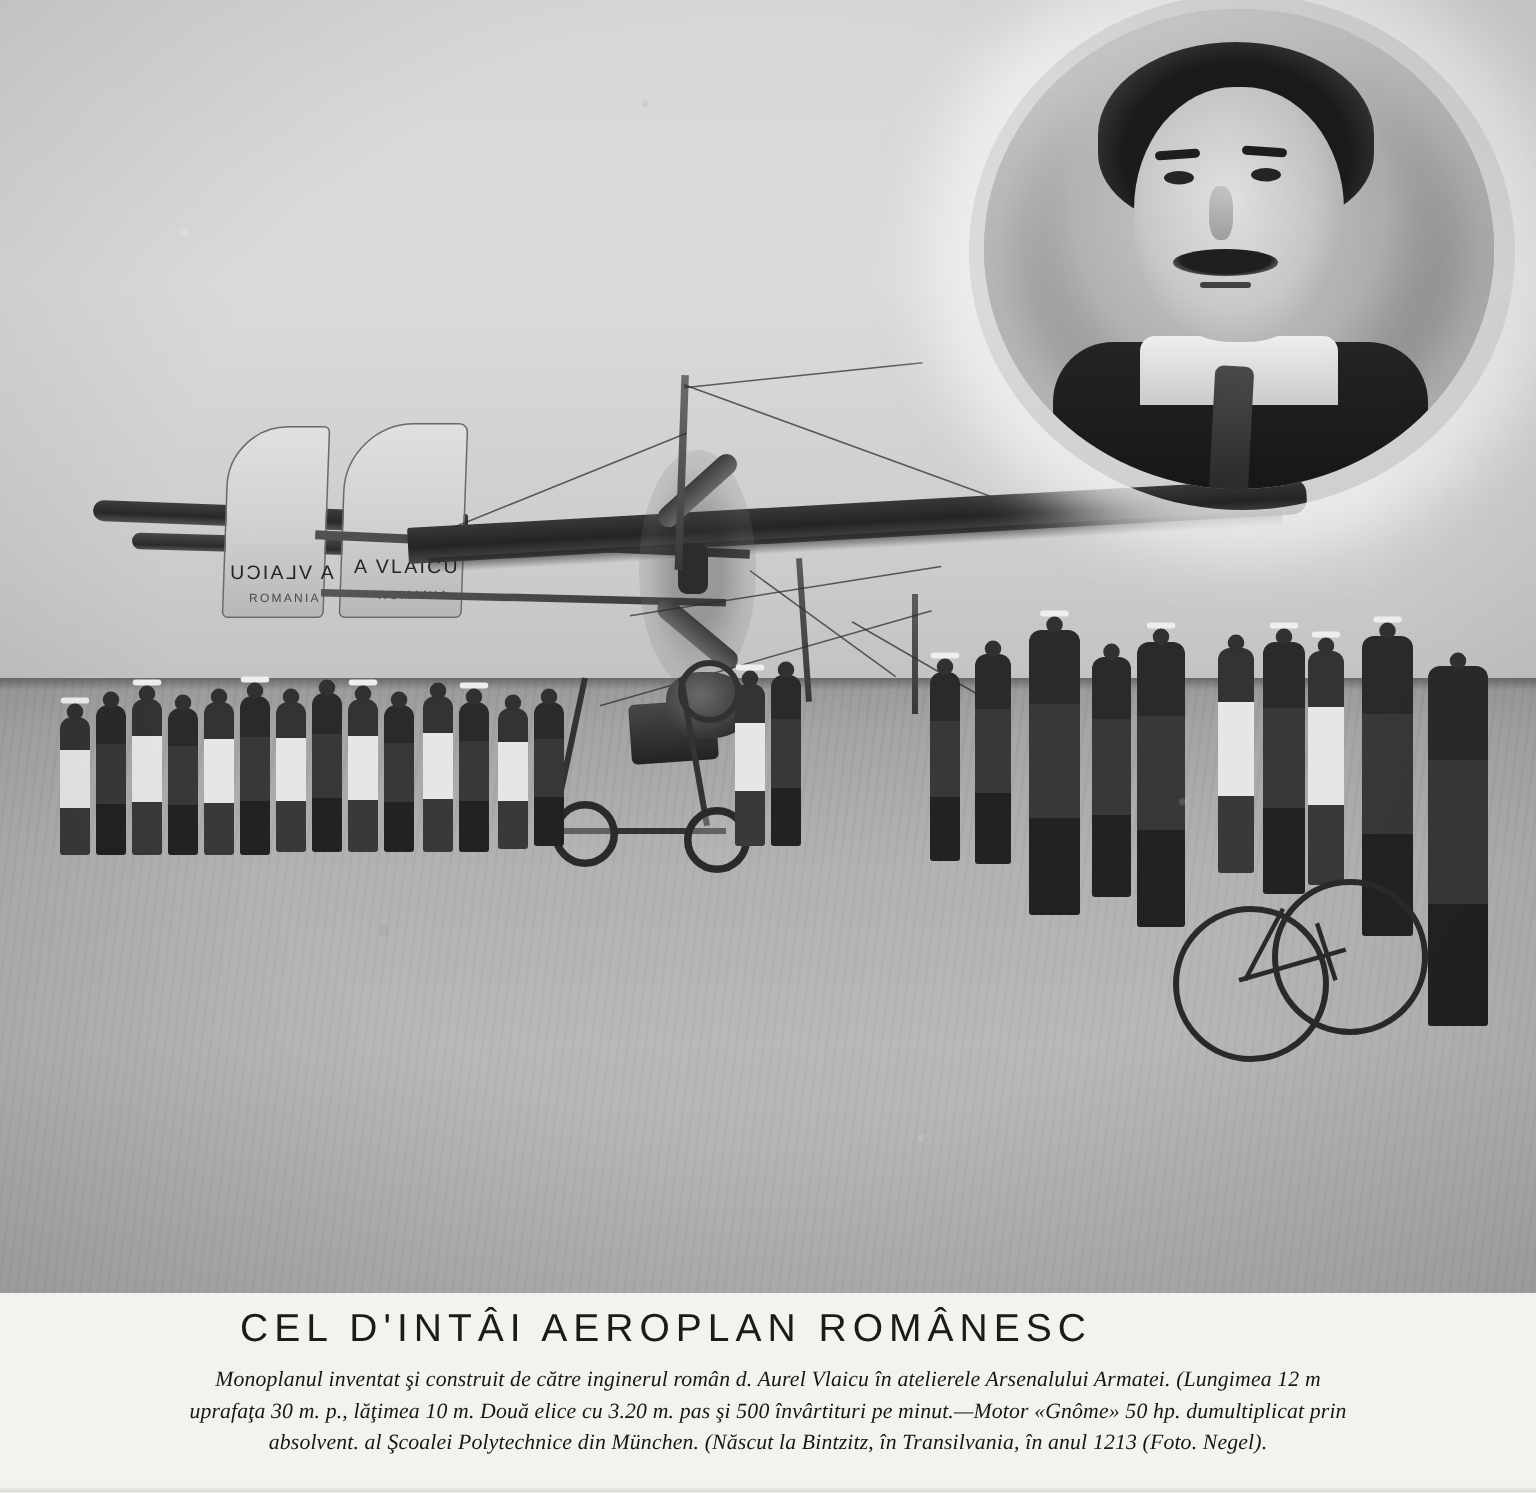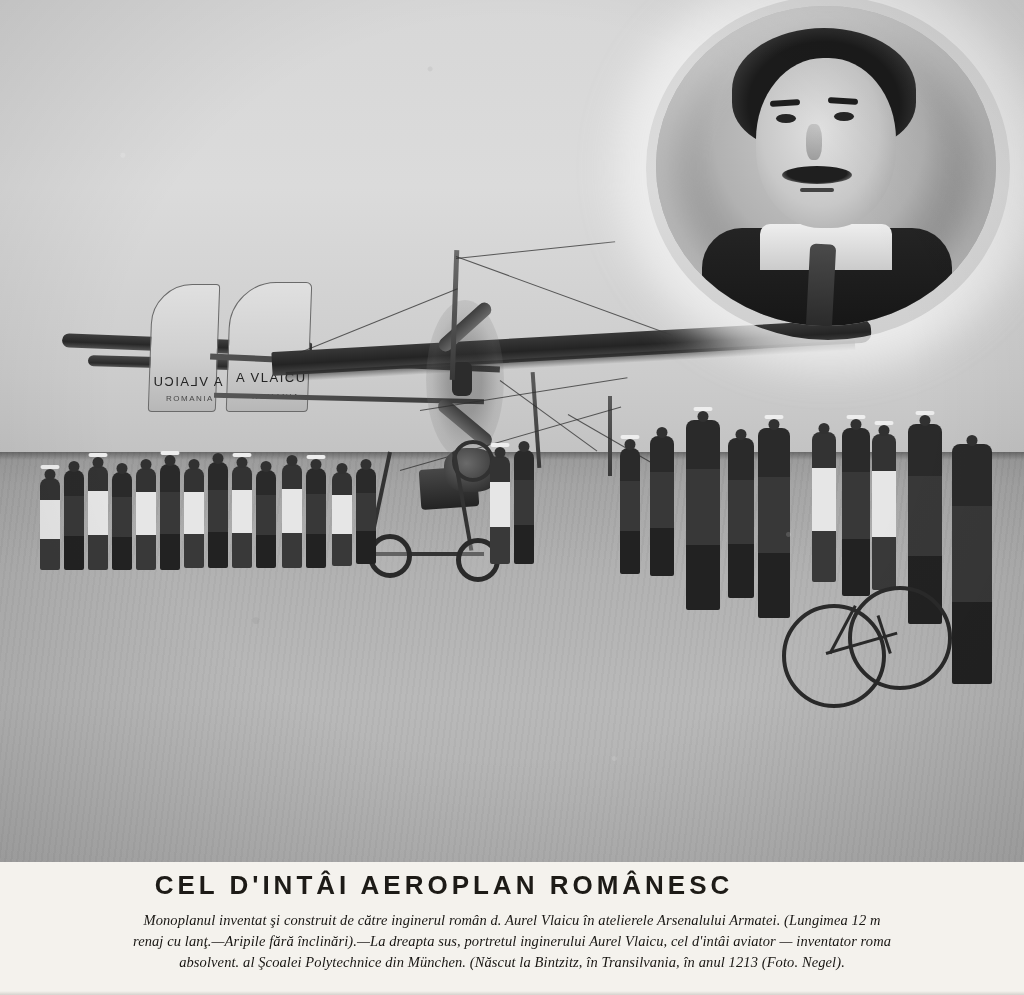--- a/index.html
+++ b/index.html
@@ -369,21 +369,21 @@
     position: absolute;
     left: 0; top: 862px;
     width: 1024px; height: 133px;
     background: #f4f2ed;
   }
   .headline {
     position: absolute;
     left: 0; top: 8px; width: 888px;
     text-align: center;
     font-family: "Liberation Sans", sans-serif;
-    font-weight: bold;
+    font-weight: normal;
     font-size: 26px;
     letter-spacing: 4px;
     color: #1d1b17;
   }
   .caption-body {
     position: absolute;
     left: 6px; top: 48px; width: 1012px;
     text-align: center;
     font-family: "Liberation Serif", serif;
     font-style: italic;
@@ -525,21 +525,21 @@
     <div class="portrait-glow"></div>
 
     <div class="grain"></div>
     <div class="vignette"></div>
   </div>
 
   <div class="caption-area">
     <div class="headline">CEL D'INTÂI AEROPLAN ROMÂNESC</div>
     <div class="caption-body">
       <span class="ln ln1">Monoplanul inventat şi construit de către inginerul român d. Aurel Vlaicu în atelierele Arsenalului Armatei. (Lungimea 12 m</span>
-      <span class="ln ln3">renaj cu lanţ.—Aripile fără înclinări).—La dreapta sus, portretul inginerului Aurel Vlaicu, cel d'intâi aviator — inventator roma</span>
+      <span class="ln ln2">uprafaţa 30 m. p., lăţimea 10 m. Două elice cu 3.20 m. pas şi 500 învârtituri pe minut.—Motor «Gnôme» 50 hp. dumultiplicat prin</span>
       <span class="ln ln4">absolvent. al Şcoalei Polytechnice din München.  (Născut la Bintzitz, în Transilvania, în anul 1213 (Foto. Negel).</span>
     </div>
     <div class="edge-fade-l"></div>
     <div class="edge-fade-r"></div>
     <div class="bottom-edge"></div>
   </div>
 
 </div>
 
 </body></html>

